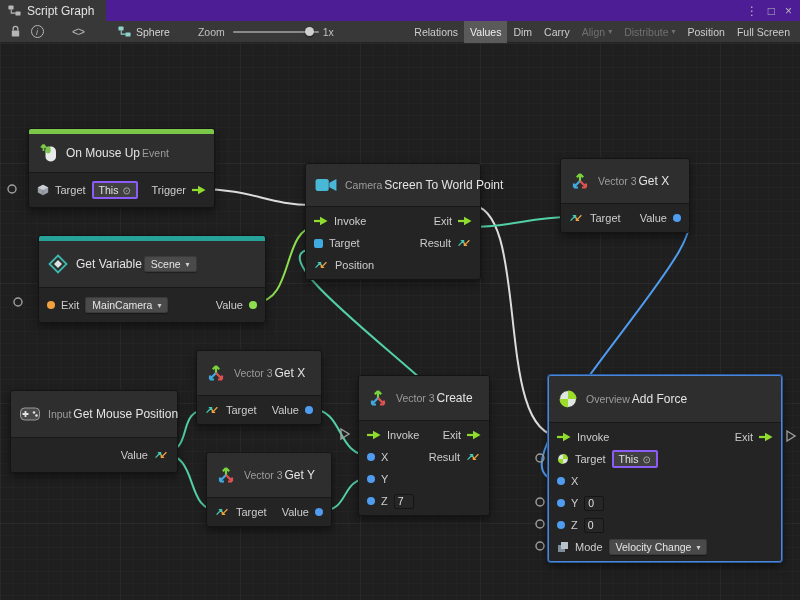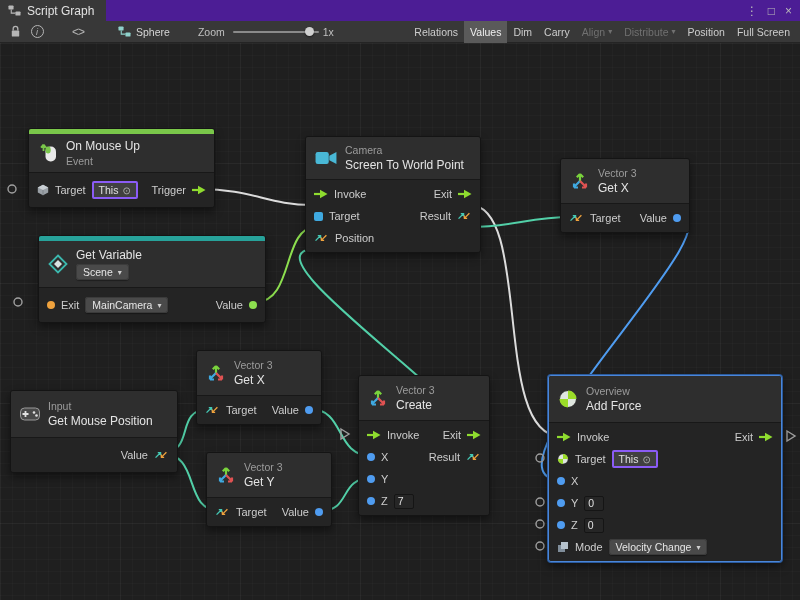--- a/index.html
+++ b/index.html
@@ -45,21 +45,21 @@
 
   
   .node { position:absolute; z-index:2; background:#242424; border:1px solid #141414; border-radius:3px; box-shadow:0 4px 9px rgba(0,0,0,.45); }
   .node.selected { border:1px solid #4b86d8; box-shadow:0 0 0 1px #2a5a9c, 0 4px 10px rgba(0,0,0,.55); }
   .accent { height:5px; border-radius:2px 2px 0 0; }
   .accent-event { background:#7ac74a; }
   .accent-var { background:#27a29a; }
   .hdr { display:flex; align-items:center; gap:8px; padding:0 10px 0 9px; background:#2e2e2e; border-radius:2px 2px 0 0; }
   .hdr.flat { border-radius:0; }
   .h38 { height:38px; } .h42 { height:42px; } .h44 { height:44px; } .h46 { height:46px; }
-  .hdr-col { display:flex; flex-direction:column; gap:2px; justify-content:center; }
+  .hdr-col { display:flex; flex-direction:row; gap:2px; justify-content:center;align-items:center; }
   .t1 { font-size:12px; color:#e4e4e4; white-space:nowrap; }
   .t0 { font-size:10.5px; color:#9c9c9c; white-space:nowrap; }
   .body { background:#242424; border-top:1px solid #181818; border-radius:0 0 3px 3px; padding:3px 0; }
   .body.pad2 { padding:2px 0; }
   .row { height:22px; display:flex; align-items:center; gap:6px; padding:0 8px; font-size:11px; color:#cdcdcd; }
   .row-lg { height:30px; }
   .spacer { flex:1; }
   .pl { white-space:nowrap; }
   .dot { width:8px; height:8px; border-radius:50%; flex:none; }
   .dot-blue { background:#4f9cf0; }
@@ -270,21 +270,21 @@
         <span>MainCamera</span>
         <span class="caret">▾</span>
       </span>
       <span class="spacer"></span>
       <span class="pl">Value</span>
       <span class="dot dot-green"></span>
     </div>
   </div>
 </div>
 
-<div class="node" style="left:305px;top:136px;width:176px;">
+<div class="node" style="left:305px;top:163px;width:176px;">
   <div class="hdr h42">
     <svg class="ic22">
         <use href="#i-cam"></use>
       </svg>
     <div class="hdr-col">
       <span class="t0">Camera</span>
       <span class="t1">Screen To World Point</span>
     </div>
   </div>
   <div class="body">

